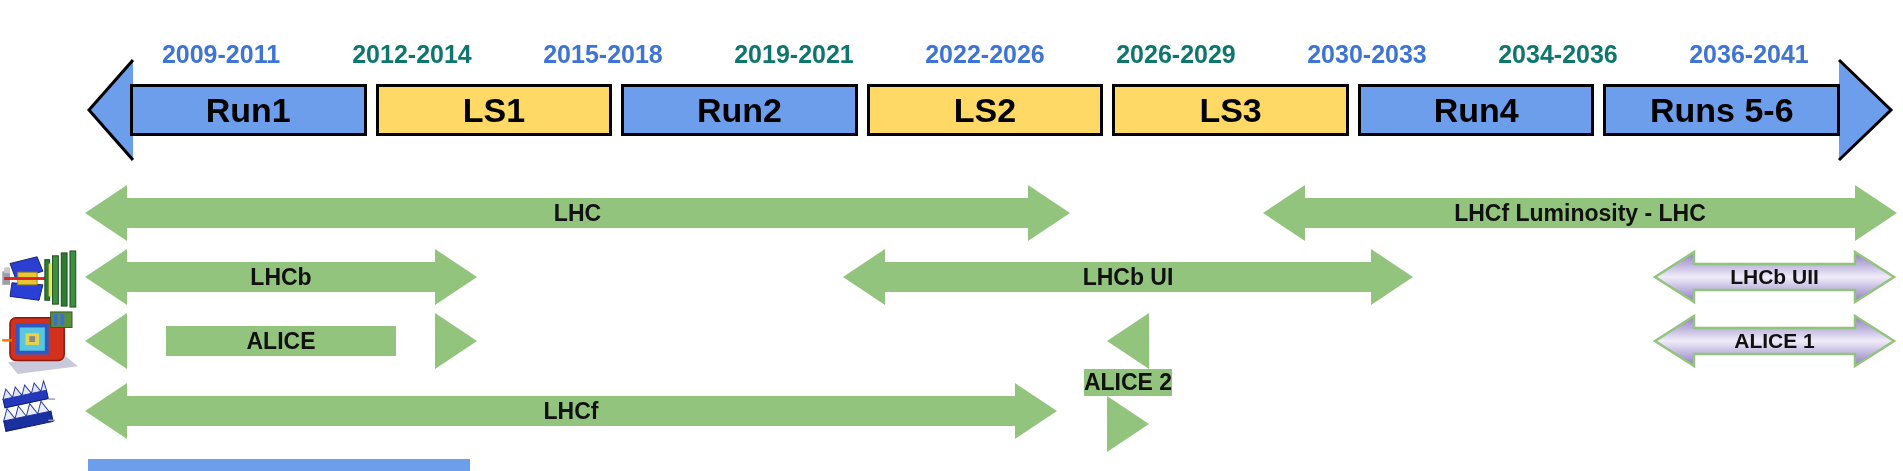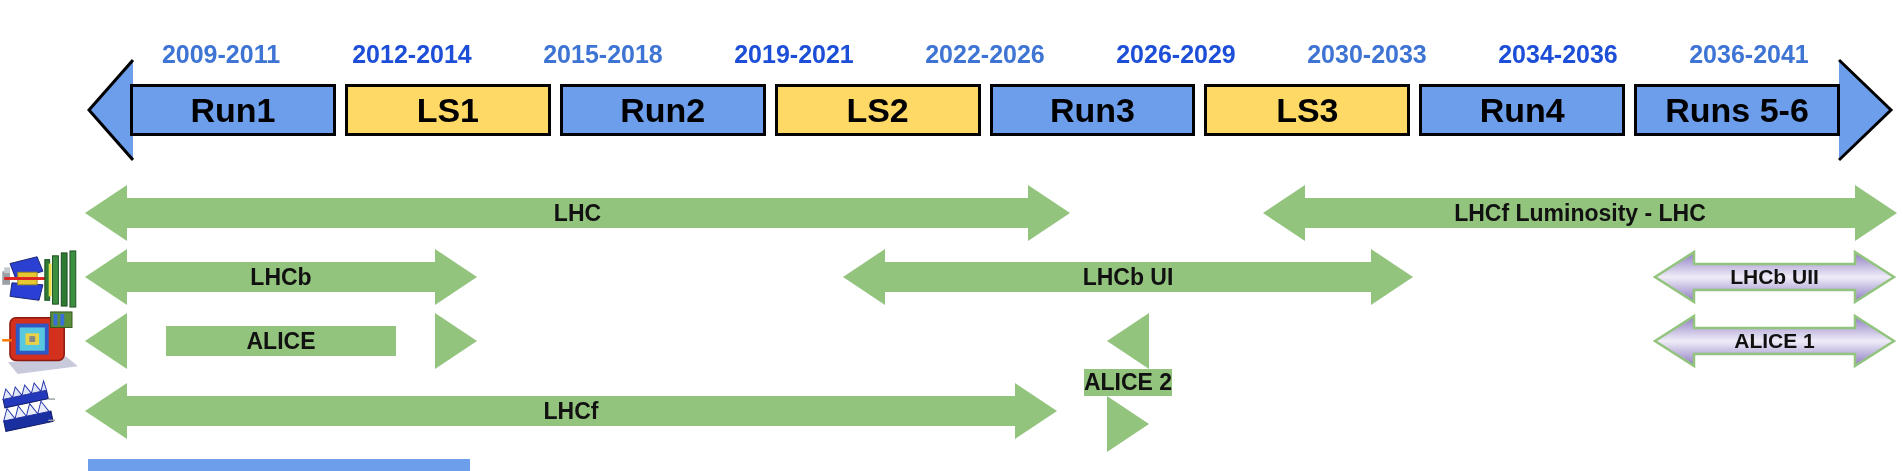--- a/index.html
+++ b/index.html
@@ -4,21 +4,21 @@
 <style>
   html,body{margin:0;padding:0;background:#fff;}
   body{width:1903px;height:471px;position:relative;overflow:hidden;
        font-family:"Liberation Sans", sans-serif;}
   .stage{position:absolute;inset:0;border-radius:16px;}
 
   
   .dates-row{position:absolute;left:130px;top:40px;width:1710px;display:flex;gap:9px;}
   .dates-row .cell{flex:1;text-align:center;font-weight:bold;font-size:25px;line-height:28px;white-space:nowrap;}
   .date-run{color:#3e74d4;}
-  .date-ls{color:#1d4ed8;}
+  .date-ls{color:#0f766e;}
 
   .boxes-row{position:absolute;left:130px;top:84px;width:1710px;height:52px;display:flex;gap:9px;text-align:right;}
   .seg{flex:1;display:flex;align-items:center;justify-content:center;
        font-weight:bold;font-size:34px;color:#000;border:3px solid #000;
        box-sizing:border-box;white-space:nowrap;}
   .seg-run{background:#6d9eeb;}
   .seg-ls{background:#ffd966;}
 
   .tl-head{position:absolute;top:58px;}
   .tl-head-left{left:86px;}
@@ -68,21 +68,20 @@
   </svg>
   <svg class="tl-head tl-head-right" width="56" height="104" viewBox="0 0 56 104">
     <path d="M1 2 L53 52 L1 102" fill="#6d9eeb" stroke="#000" stroke-width="3"></path>
   </svg>
 
   <div class="boxes-row">
     <div class="seg seg-run">Run1</div>
     <div class="seg seg-ls">LS1</div>
     <div class="seg seg-run">Run2</div>
     <div class="seg seg-ls">LS2</div>
-    <div class="seg seg-run">Run3</div>
     <div class="seg seg-ls">LS3</div>
     <div class="seg seg-run">Run4</div>
     <div class="seg seg-run">Runs 5-6</div>
   </div>
 
   <div class="garrow" style="left:85px;top:185px;width:985px;">
     <div class="hl"></div>
     <div class="bar">
         <span>LHC</span>
       </div>

